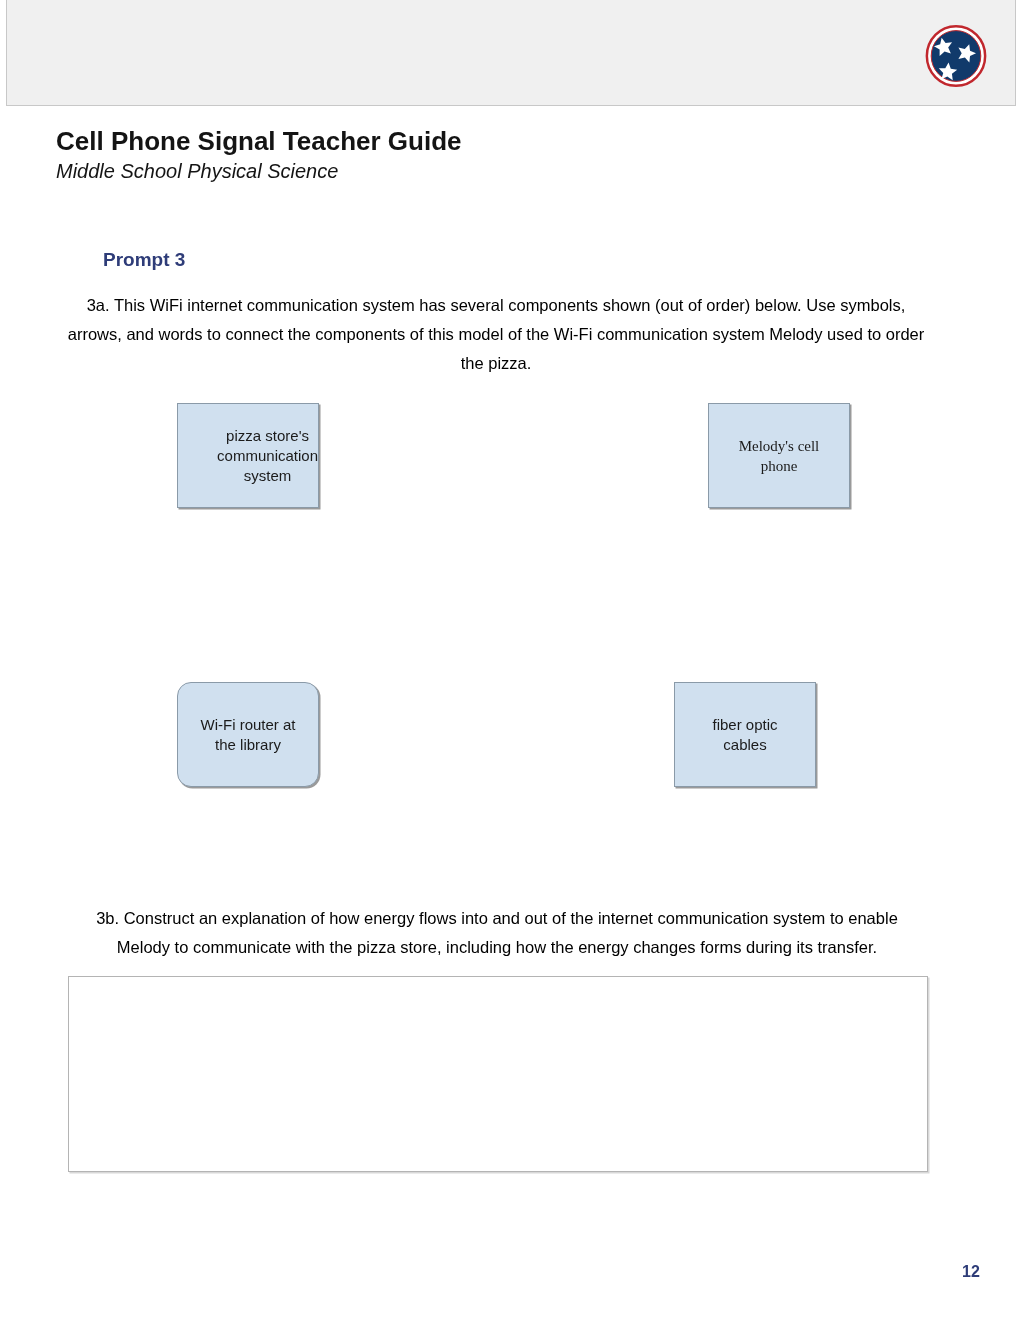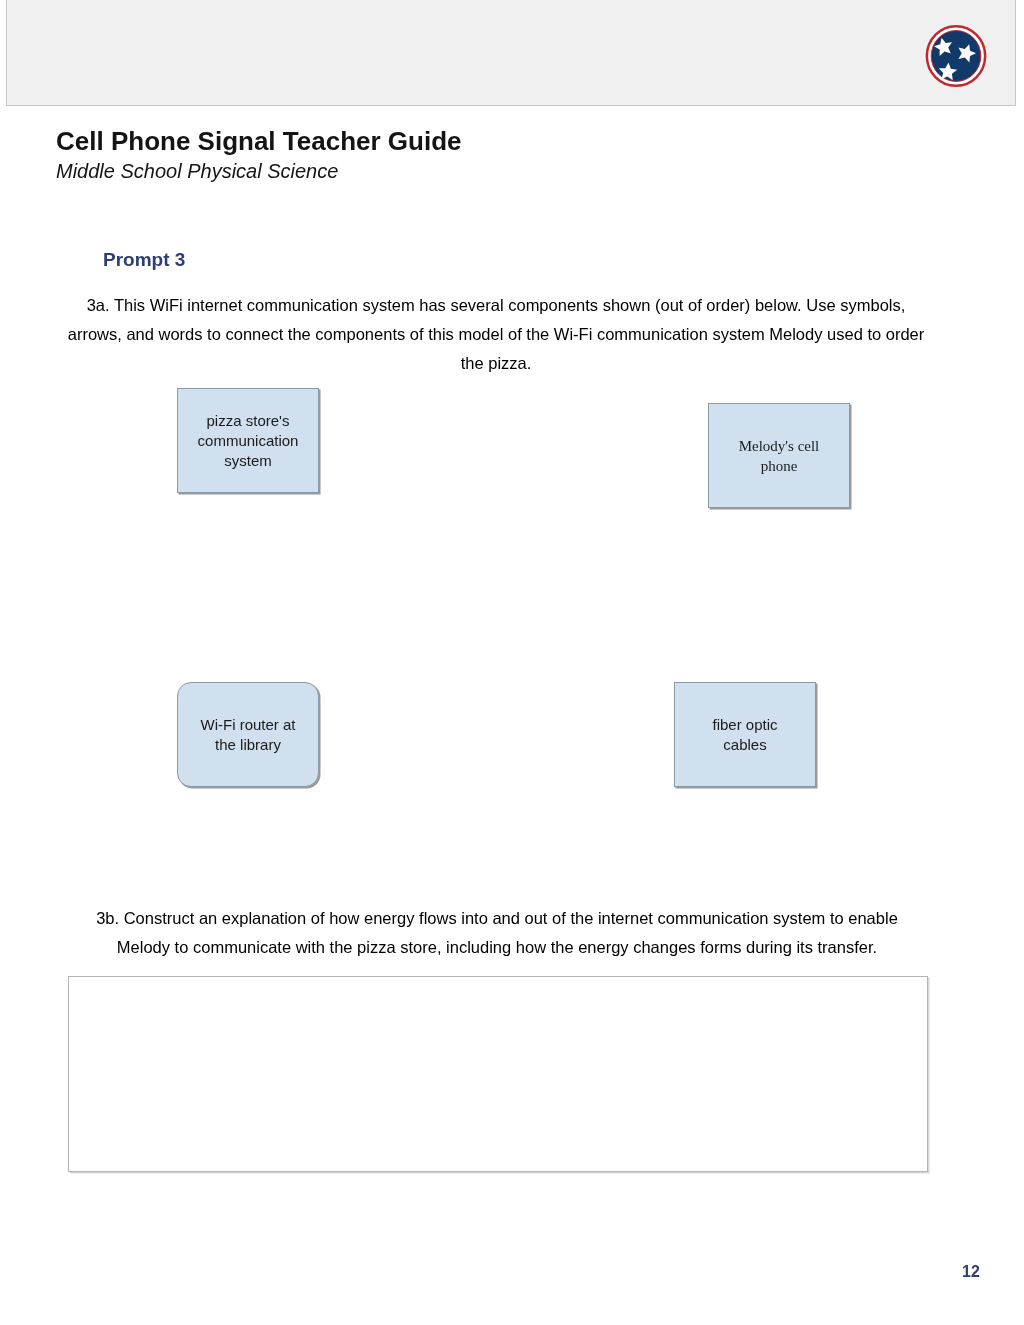--- a/index.html
+++ b/index.html
@@ -109,21 +109,21 @@
     box-sizing: border-box;
     display: flex;
     align-items: center;
     justify-content: center;
     text-align: center;
     font-size: 15px;
     line-height: 20px;
     color: #1b1b1b;
     box-shadow: 1.5px 1.5px 0 0 #9a9a9a;
   }
-  .box-pos-tl { left: 177px; top: 388px; }
+  .box-pos-tl { left: 177px; top: 403px; justify-content: flex-end; }
   .box-pos-tr { left: 708px; top: 403px; font-family: Liberation Serif, serif; }
   .box-pos-bl { left: 177px; top: 682px; border-radius: 14px; }
   .box-pos-br { left: 674px; top: 682px; }
 
   .comp-box-label {
     display: block;
     white-space: pre-line;
   }
 
   

